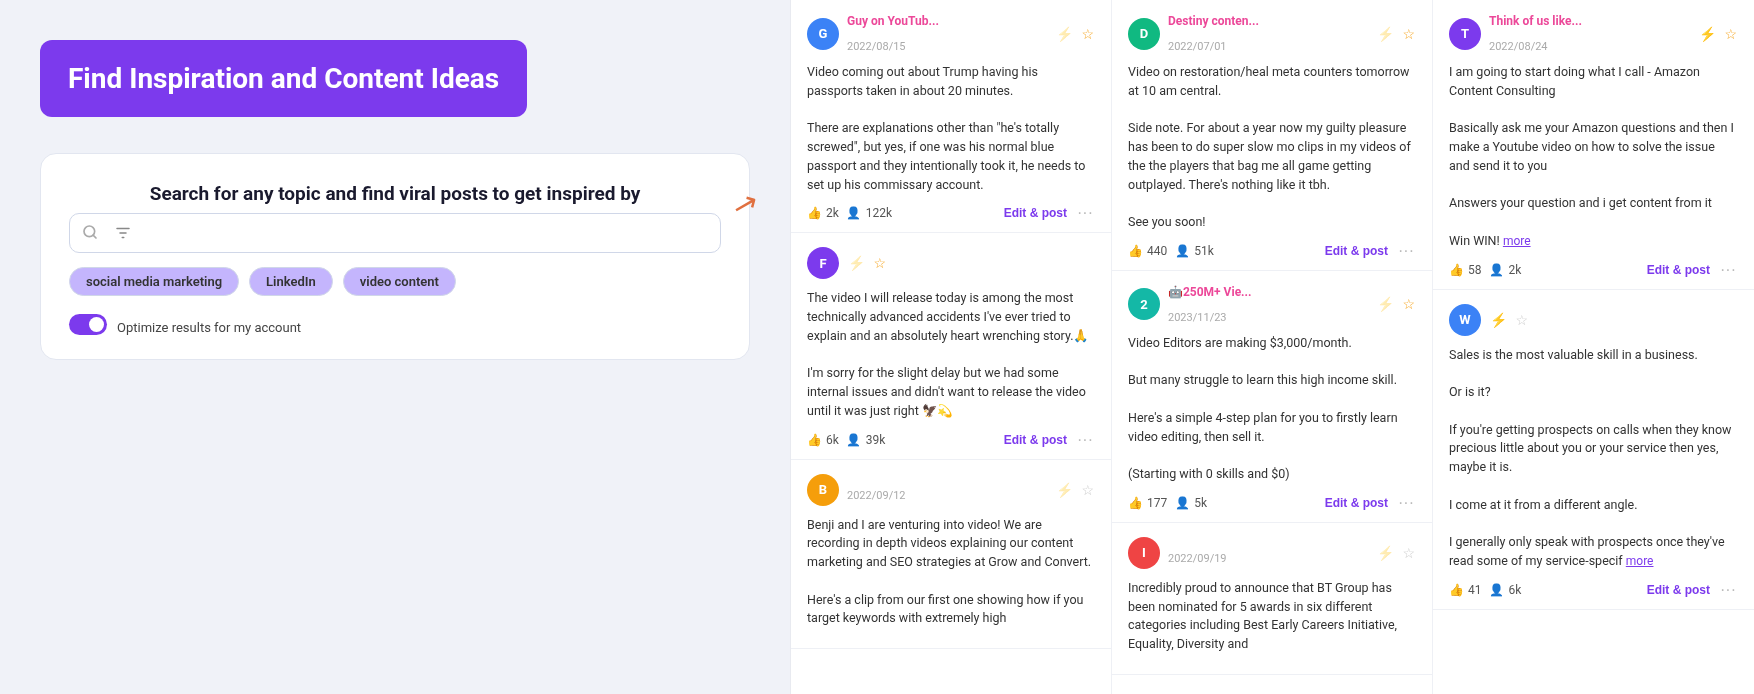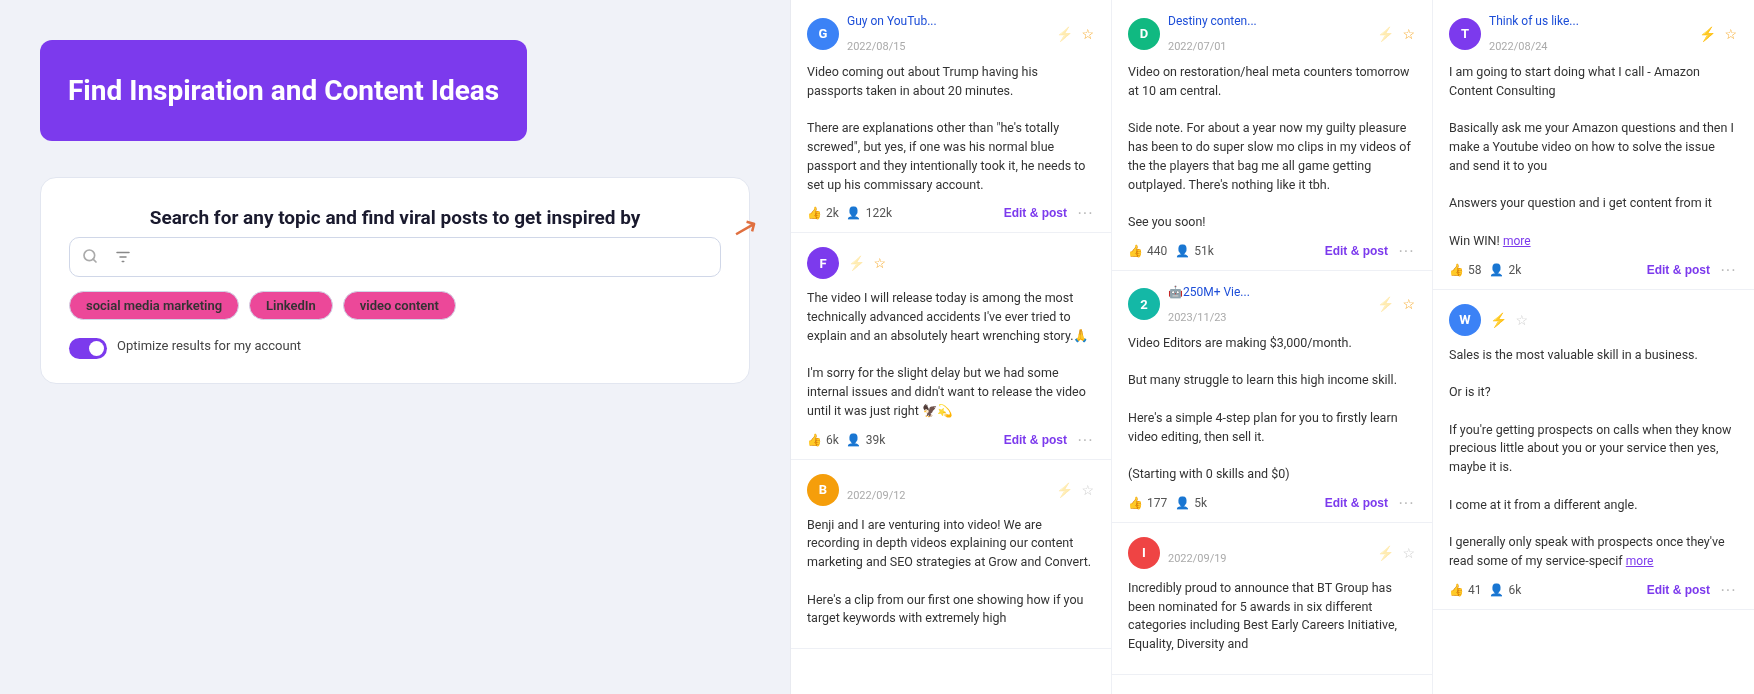--- a/index.html
+++ b/index.html
@@ -21,21 +21,21 @@
       flex-direction: column;
       align-items: flex-start;
       padding: 40px 40px 20px 40px;
     }
 
     .hero-badge {
       background: #7c3aed;
       color: white;
       font-size: 28px;
       font-weight: 700;
-      padding: 34px 28px;
+      padding: 22px 28px;
       border-radius: 12px;
       margin-bottom: 36px;
       display: inline-block;
     }
 
     .search-box-container {
       background: white;
       border: 1.5px solid #e2e6f0;
       border-radius: 16px;
       padding: 28px 28px 24px 28px;
@@ -95,33 +95,33 @@
     }
 
     .tag-row {
       display: flex;
       gap: 10px;
       margin-bottom: 18px;
       flex-wrap: wrap;
     }
 
     .tag {
-      background: #ec4899;
+      background: #c4b5fd;
       border: 1.5px solid #d0d7e8;
       border-radius: 20px;
       padding: 6px 16px;
       font-size: 13px;
       font-weight: 600;
       color: #333;
       cursor: pointer;
     }
 
     .optimize-row {
       display: flex;
-      align-items: flex-start;
+      align-items: flex-end;
       gap: 10px;
     }
 
     .toggle-switch {
       position: relative;
       width: 38px;
       height: 21px;
       flex-shrink: 0;
     }
     .toggle-track {
@@ -193,22 +193,22 @@
       overflow: hidden;
     }
 
     .card-meta {
       flex: 1;
       min-width: 0;
     }
 
     .card-author {
       font-size: 12px;
-      font-weight: 400;
-      color: #1d4ed8;
+      font-weight: 700;
+      color: #ec4899;
       white-space: nowrap;
       overflow: hidden;
       text-overflow: ellipsis;
     }
 
     .card-date {
       font-size: 11px;
       color: #aaa;
       margin-top: 12px;
     }

